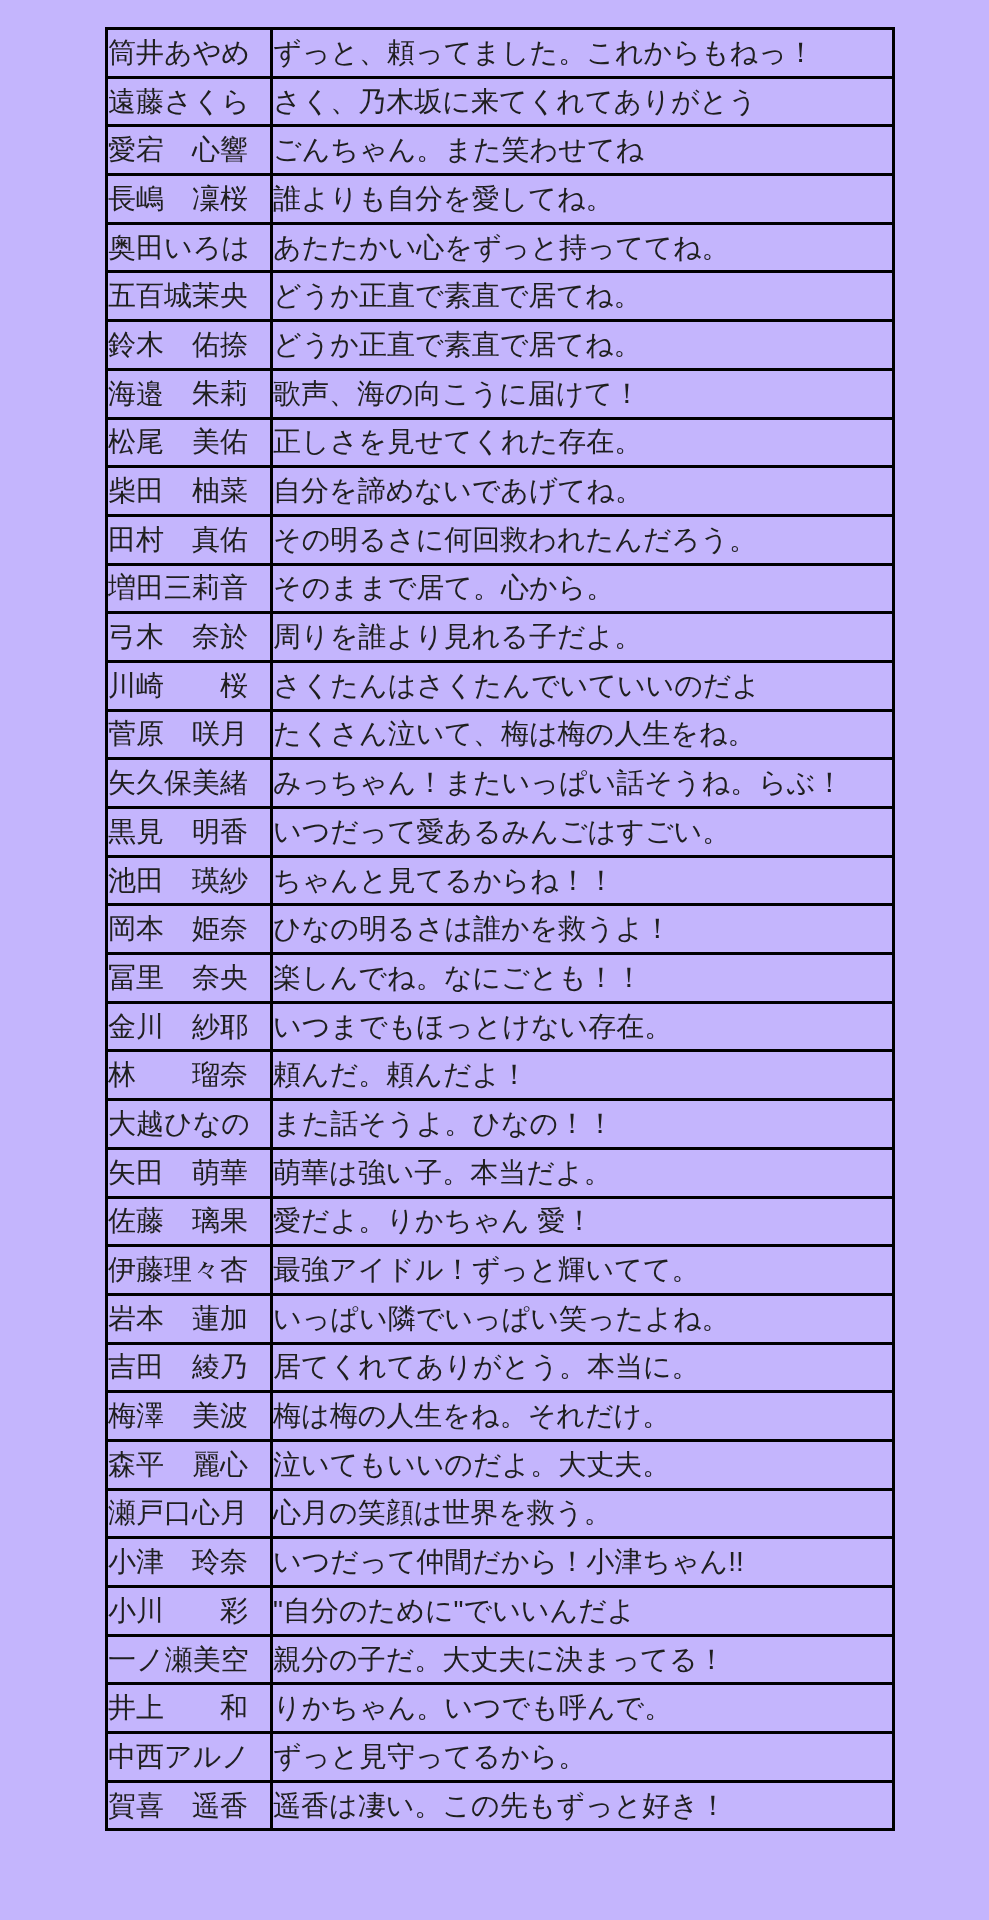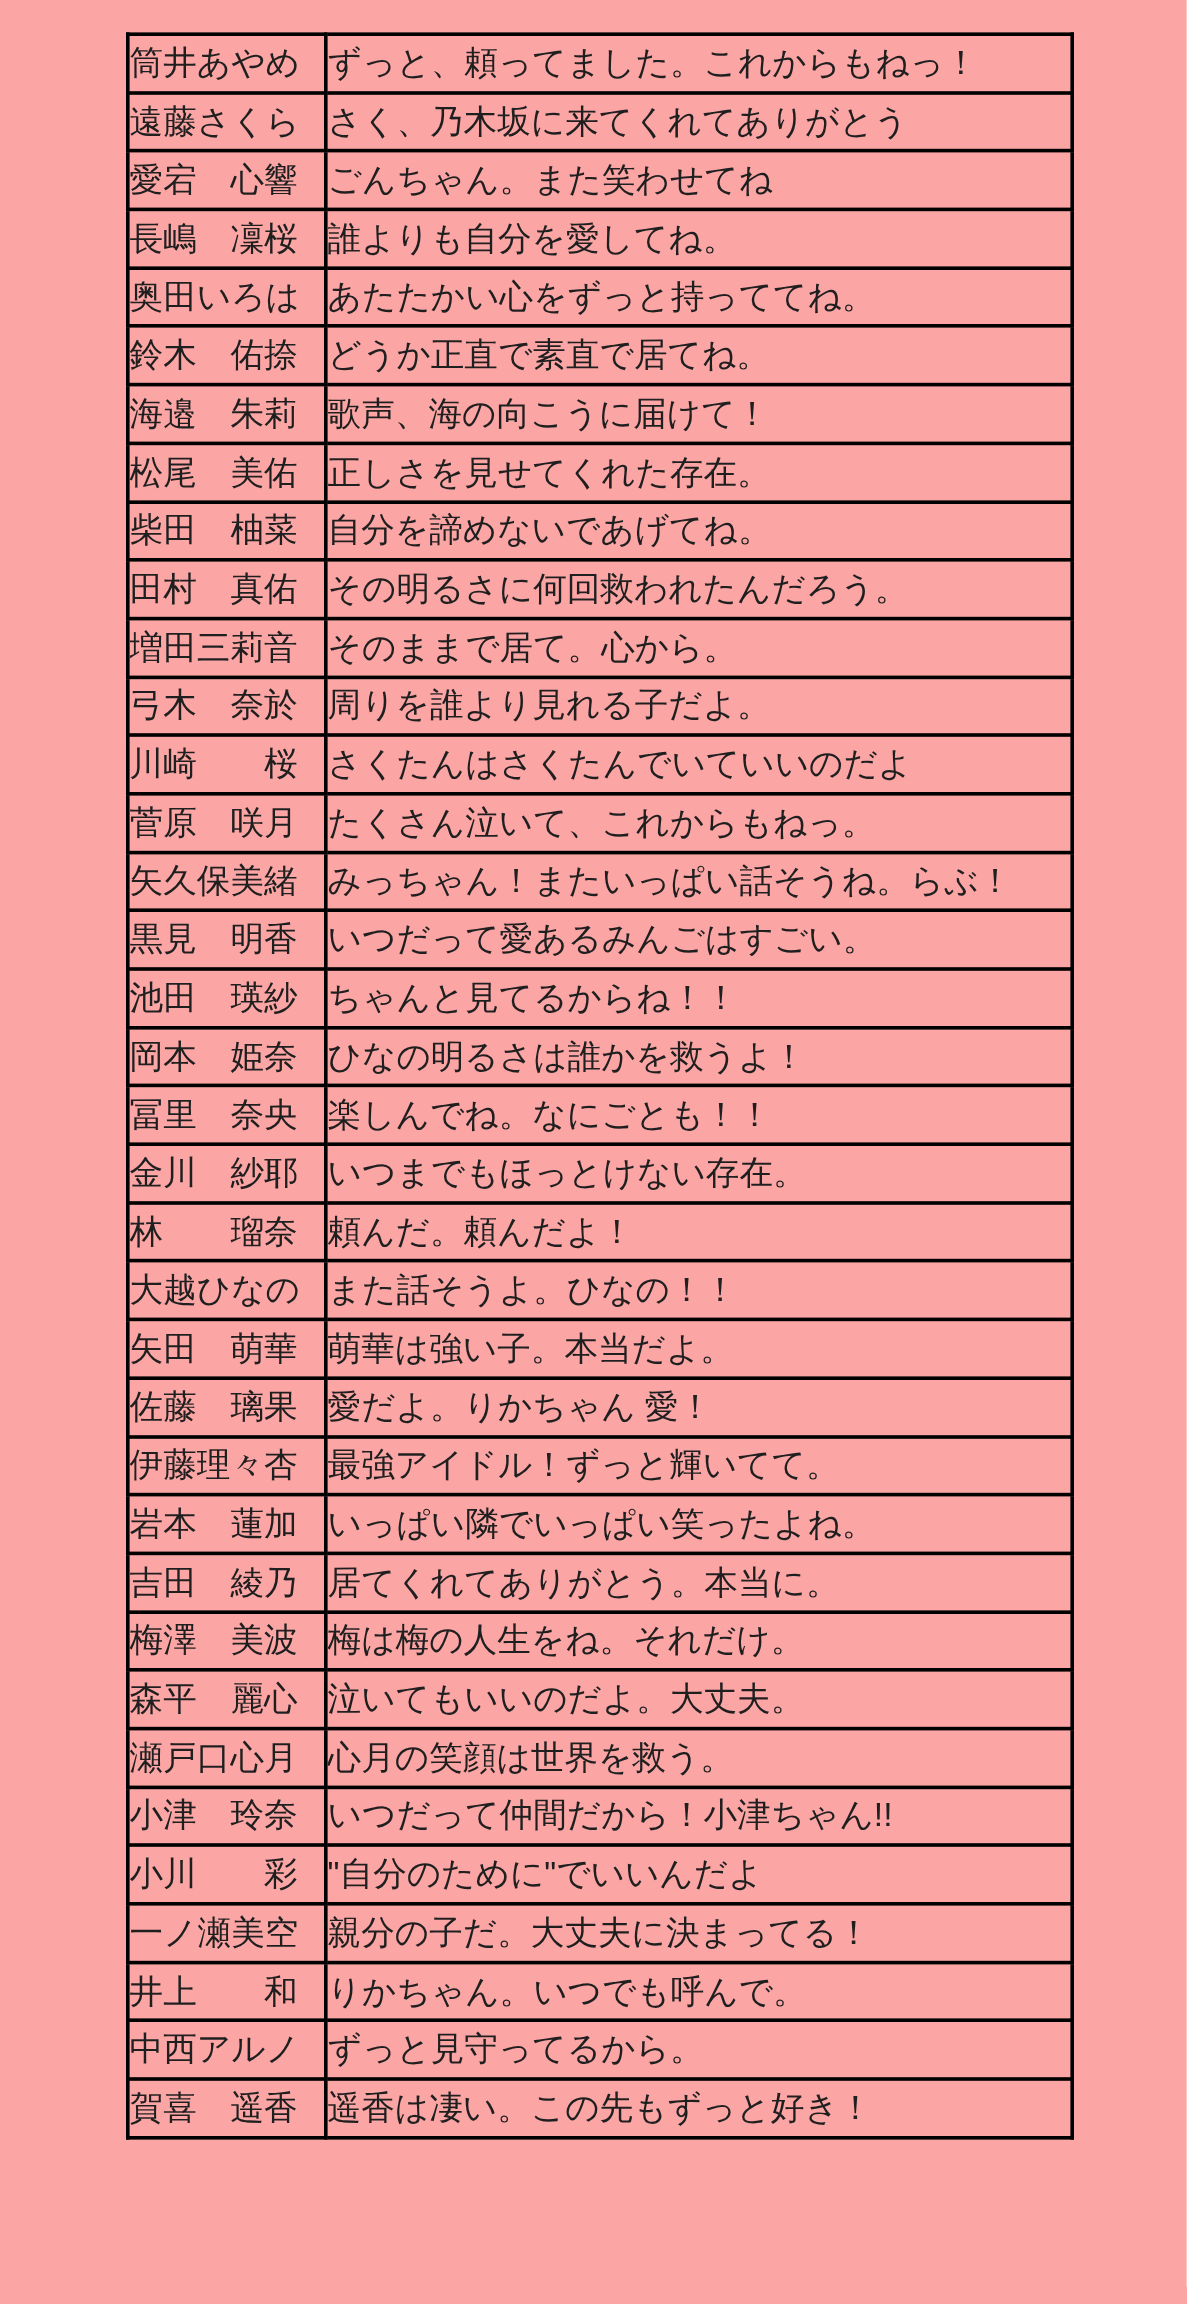--- a/index.html
+++ b/index.html
@@ -7,21 +7,21 @@
     padding: 0;
     background: #ffffff;
     width: 989px;
     height: 1920px;
     font-family: "Liberation Sans", sans-serif;
   }
   .page {
     position: relative;
     width: 989px;
     height: 1920px;
-    background: #fca5a5;
+    background: #c4b5fd;
     overflow: hidden;
   }
   table.msg-table {
     position: absolute;
     left: 105px;
     top: 27px;
     border-collapse: collapse;
     table-layout: fixed;
     width: 787px;
   }
@@ -70,20 +70,24 @@
   <tr>
     <td class="name-cell">長嶋　凜桜</td>
     <td class="msg-cell">誰よりも自分を愛してね。</td>
   </tr>
 
   <tr>
     <td class="name-cell">奥田いろは</td>
     <td class="msg-cell">あたたかい心をずっと持っててね。</td>
   </tr>
 
+  <tr>
+    <td class="name-cell">五百城茉央</td>
+    <td class="msg-cell">どうか正直で素直で居てね。</td>
+  </tr>
 
   <tr>
     <td class="name-cell">鈴木　佑捺</td>
     <td class="msg-cell">どうか正直で素直で居てね。</td>
   </tr>
 
   <tr>
     <td class="name-cell">海邉　朱莉</td>
     <td class="msg-cell">歌声、海の向こうに届けて！</td>
   </tr>
@@ -114,21 +118,21 @@
     <td class="msg-cell">周りを誰より見れる子だよ。</td>
   </tr>
 
   <tr>
     <td class="name-cell">川崎　　桜</td>
     <td class="msg-cell">さくたんはさくたんでいていいのだよ</td>
   </tr>
 
   <tr>
     <td class="name-cell">菅原　咲月</td>
-    <td class="msg-cell">たくさん泣いて、これからもねっ。</td>
+    <td class="msg-cell">たくさん泣いて、梅は梅の人生をね。</td>
   </tr>
 
   <tr>
     <td class="name-cell">矢久保美緒</td>
     <td class="msg-cell">みっちゃん！またいっぱい話そうね。らぶ！</td>
   </tr>
 
   <tr>
     <td class="name-cell">黒見　明香</td>
     <td class="msg-cell">いつだって愛あるみんごはすごい。</td>

